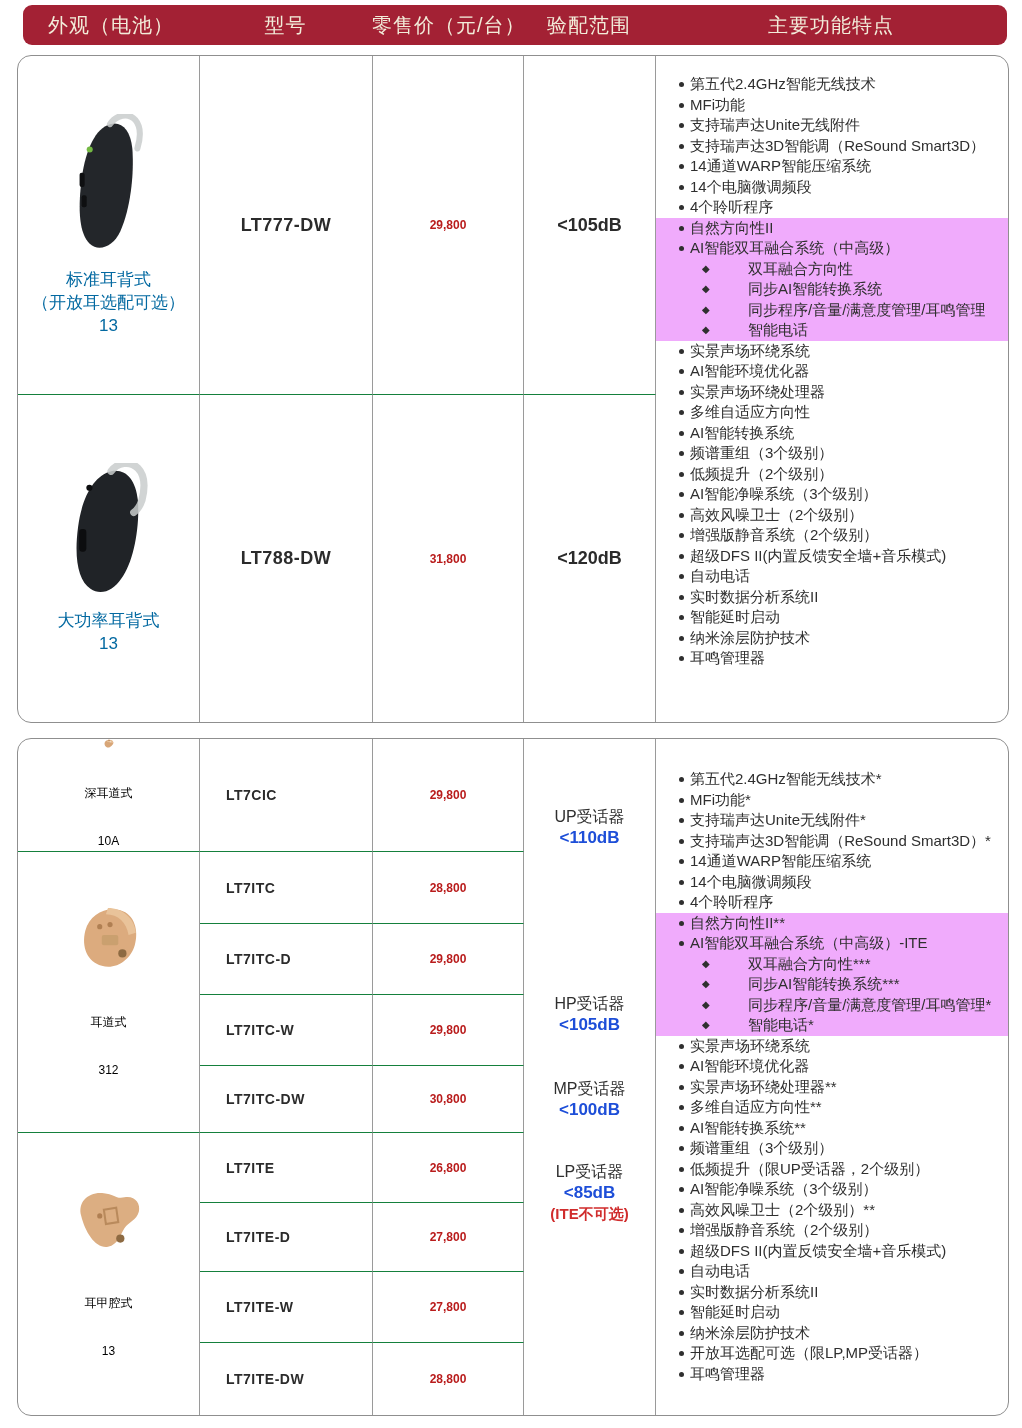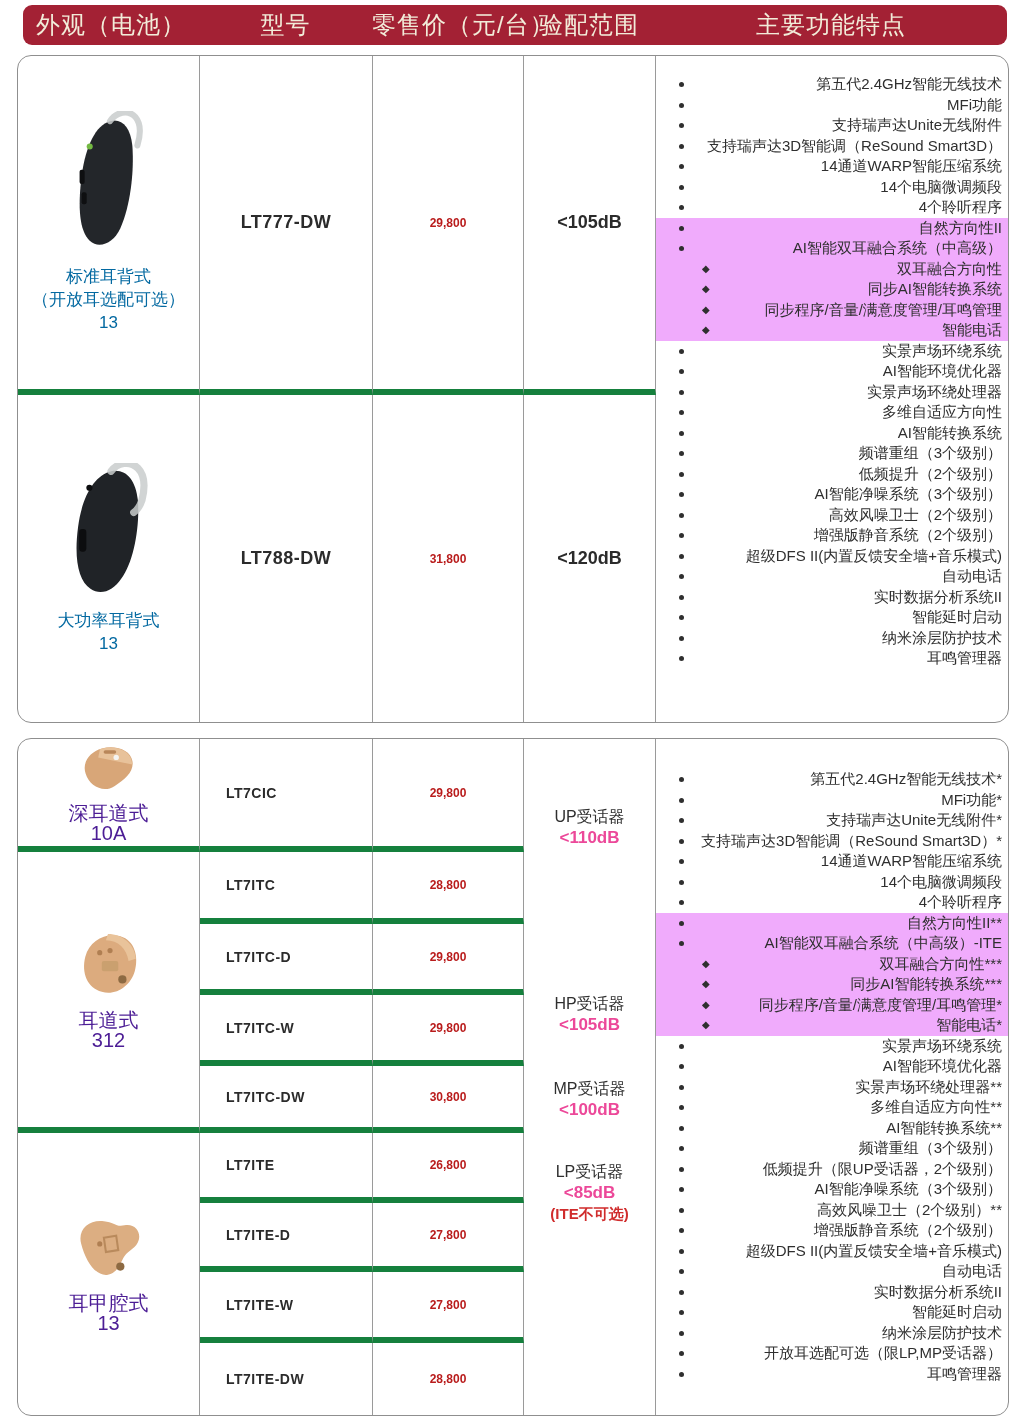--- a/index.html
+++ b/index.html
@@ -6,56 +6,56 @@
   body{
     width:1022px;height:1428px;position:relative;background:#ffffff;
     font-family:"Liberation Sans","DejaVu Sans",sans-serif;color:#2f2f2f;
     overflow:hidden;
   }
   
   .header-bar{
     position:absolute;left:23px;top:5px;width:984px;height:40px;
     background:#a32134;border-radius:9px;
     display:grid;grid-template-columns:176px 173px 151px 132px 1fr;
-    align-items:center;color:#f2ecd9;font-size:24px;letter-spacing:1px;
+    align-items:center;color:#f2ecd9;font-size:20px;letter-spacing:1px;
   }
   .header-cell{text-align:center;white-space:nowrap;}
   
   .section{
     position:absolute;left:17px;width:992px;background:#fff;
     border:1px solid #8f8f8f;border-radius:14px;overflow:hidden;
     display:grid;grid-template-columns:182px 173px 151px 132px 1fr;
     box-sizing:border-box;
   }
   .sec1{top:55px;height:668px;grid-template-rows:339px 1fr;}
   .sec2{top:738px;height:678px;grid-template-rows:113px 72px 71px 71px 67px 70px 69px 71px 1fr;}
   .cell{box-sizing:border-box;min-width:0;min-height:0;}
   .br{border-right:1px solid #9a9a9a;}
-  .bb{border-bottom:6px solid #15803d;}
+  .bb{border-bottom:1px solid #15803d;}
   .c1{grid-column:1}.c2{grid-column:2}.c3{grid-column:3}.c4{grid-column:4}.c5{grid-column:5}
   
   .appearance{display:flex;flex-direction:column;align-items:center;justify-content:center;text-align:center;}
   .app-label{font-size:17px;line-height:23px;color:#0369a1;}
-  .app-label-sm{font-size:20px;line-height:20px;color:#4c1d95;}
+  .app-label-sm{font-size:12px;line-height:20px;color:#000000;margin-top:28px;}
   .app-img{margin-bottom:12px;}
   .app-img-sm{margin-bottom:6px;}
   
   .model-cell{display:flex;align-items:center;justify-content:center;font-weight:bold;font-size:18px;color:#2b2b2b;letter-spacing:.5px;}
   .model-cell.left{justify-content:flex-start;padding-left:26px;font-size:14px;}
   .price-cell{display:flex;align-items:center;justify-content:center;font-weight:bold;font-size:12px;color:#b91c1c;}
   
   .range-cell{display:flex;align-items:center;justify-content:center;font-weight:bold;font-size:18px;color:#2b2b2b;}
   .range-col{position:relative;}
   .rng{position:absolute;left:0;right:0;text-align:center;}
   .rng-label{font-size:16px;line-height:21px;color:#2f2f2f;}
-  .rng-value{font-size:17px;line-height:21px;font-weight:bold;color:#ec4899;}
+  .rng-value{font-size:17px;line-height:21px;font-weight:bold;color:#1d4ed8;}
   .rng-note{font-size:15px;line-height:21px;font-weight:bold;color:#d02c2c;}
   .rng-up{top:67px;}.rng-hp{top:254px;}.rng-mp{top:339px;}.rng-lp{top:422px;}
   
-  .features{padding-top:18px;overflow:hidden;text-align:right;}
+  .features{padding-top:18px;overflow:hidden;}
   .sec2 .features{padding-top:30px;}
   .feat{position:relative;padding-left:34px;padding-right:6px;line-height:20.5px;font-size:15px;color:#2f2f2f;white-space:nowrap;}
   .feat::before{content:'';position:absolute;left:23px;top:8px;width:5px;height:5px;border-radius:50%;background:#2f2f2f;}
   .feat.lv2{padding-left:92px;}
   .feat.lv2::before{content:'◆';background:none;width:auto;height:auto;border-radius:0;left:46px;top:0;font-size:10px;line-height:20.5px;color:#2f2f2f;}
   .feat.hl{background:#f0abfc;}
 </style>
 </head>
 <body>
 

